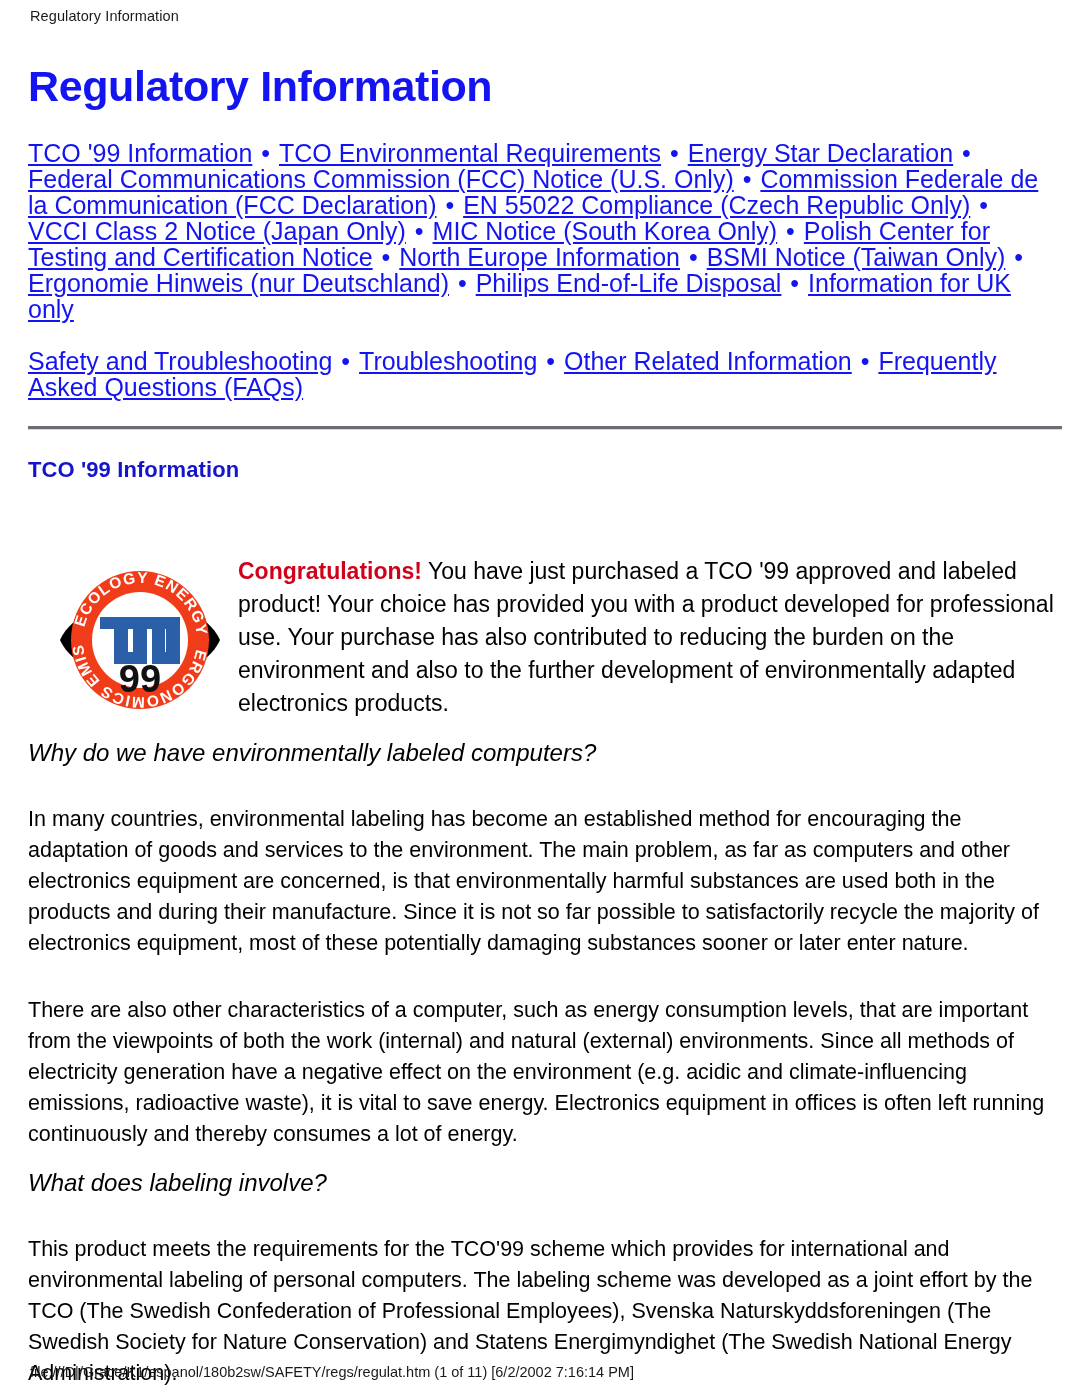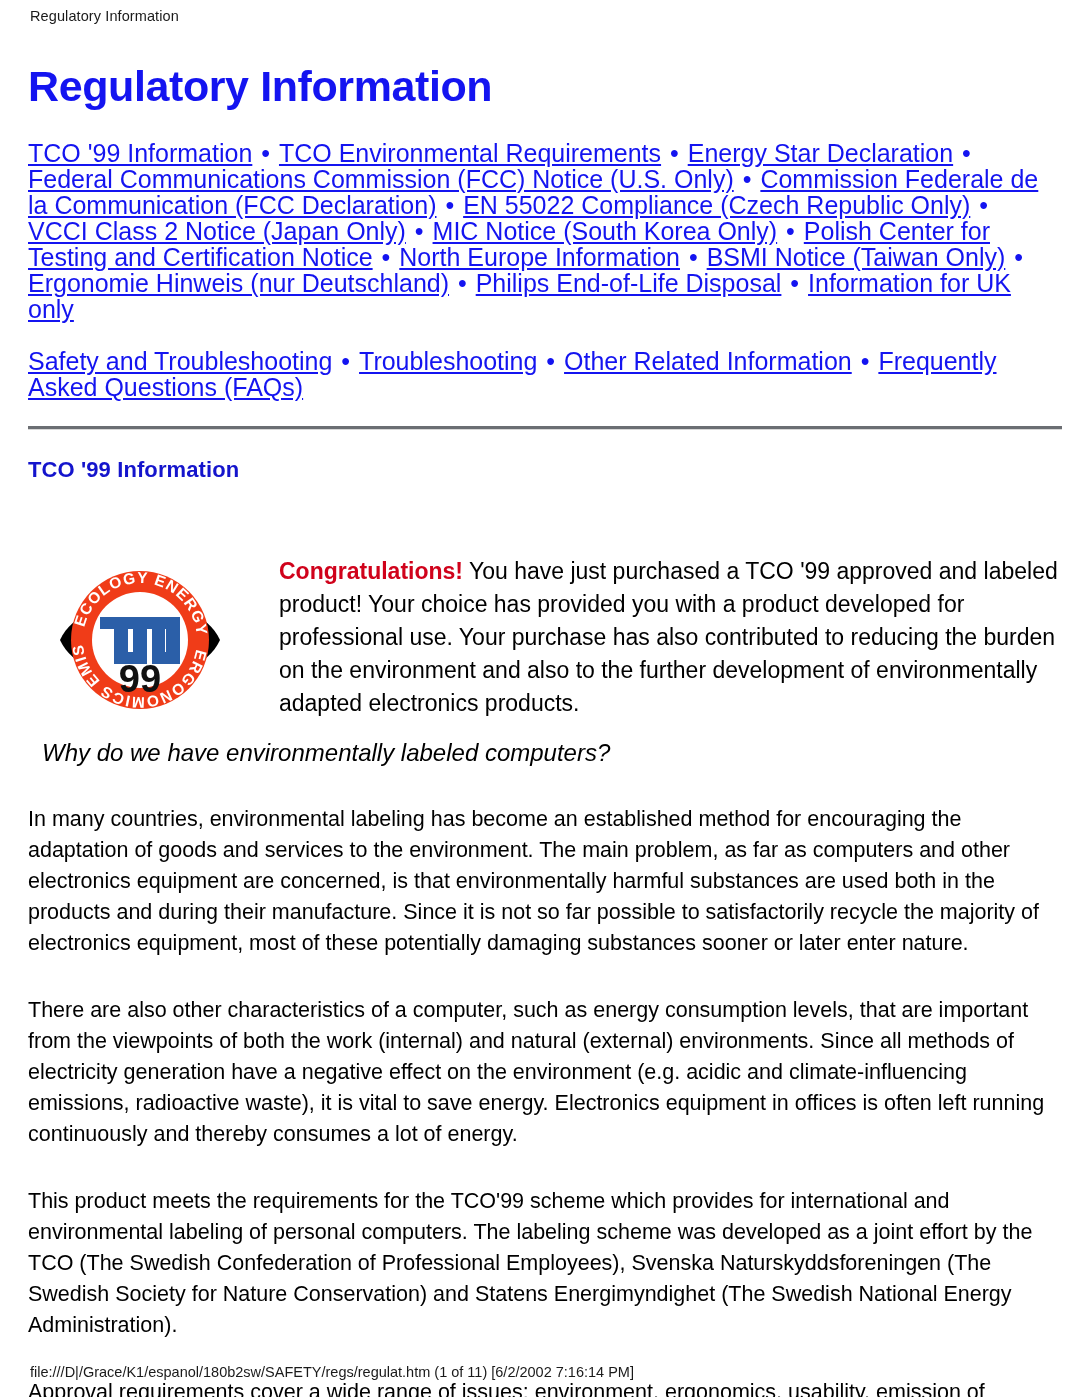--- a/index.html
+++ b/index.html
@@ -89,38 +89,37 @@
   .logo-cell {
     width: 210px;
     flex: 0 0 210px;
     padding-top: 5px;
     padding-left: 26px;
     box-sizing: border-box;
   }
   .congrats-cell {
     flex: 1 1 auto;
     padding-top: 0px;
-    margin-left: 41px;
   }
   .congrats-text {
     font-size: 23px;
     line-height: 33px;
     color: #000000;
   }
   .congrats-strong {
     font-weight: bold;
     color: #d0021b;
   }
   h3.sub-heading {
     font-size: 24px;
     line-height: 30px;
     font-style: italic;
     font-weight: normal;
     color: #000000;
-    margin: 18px 0 0 14px;
+    margin: 18px 0 0 0;
   }
   p.para {
     font-size: 21.5px;
     line-height: 31px;
     margin: 36px 0 0 0;
     color: #000000;
     width: 1030px;
   }
   .footer {
     position: absolute;
@@ -197,20 +196,21 @@
           <span class="congrats-strong">Congratulations!</span><span> You have just purchased a TCO '99 approved and labeled product! Your choice has provided you with a product developed for professional use. Your purchase has also contributed to reducing the burden on the environment and also to the further development of environmentally adapted electronics products.</span>
         </div>
       </div>
 
     </div>
 
     <div id="subsections">
         <h3 class="sub-heading">Why do we have environmentally labeled computers?</h3>
         <p class="para">In many countries, environmental labeling has become an established method for encouraging the adaptation of goods and services to the environment. The main problem, as far as computers and other electronics equipment are concerned, is that environmentally harmful substances are used both in the products and during their manufacture. Since it is not so far possible to satisfactorily recycle the majority of electronics equipment, most of these potentially damaging substances sooner or later enter nature.</p>
         <p class="para">There are also other characteristics of a computer, such as energy consumption levels, that are important from the viewpoints of both the work (internal) and natural (external) environments. Since all methods of electricity generation have a negative effect on the environment (e.g. acidic and climate-influencing emissions, radioactive waste), it is vital to save energy. Electronics equipment in offices is often left running continuously and thereby consumes a lot of energy.</p>
+        <h3 class="sub-heading">What does labeling involve?</h3>
         <p class="para">This product meets the requirements for the TCO'99 scheme which provides for international and environmental labeling of personal computers. The labeling scheme was developed as a joint effort by the TCO (The Swedish Confederation of Professional Employees), Svenska Naturskyddsforeningen (The Swedish Society for Nature Conservation) and Statens Energimyndighet (The Swedish National Energy Administration).</p>
         <p class="para">Approval requirements cover a wide range of issues: environment, ergonomics, usability, emission of electric and magnetic fields, energy consumption and electrical and fire safety.</p>
       </div>
 
   </div>
 
   <div class="footer">file:///D|/Grace/K1/espanol/180b2sw/SAFETY/regs/regulat.htm (1 of 11) [6/2/2002 7:16:14 PM]</div>
 
 </div>
 

